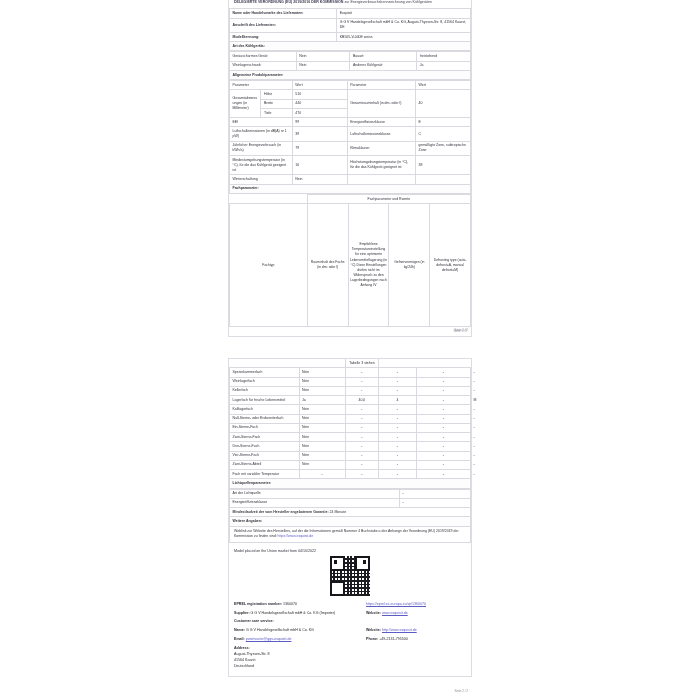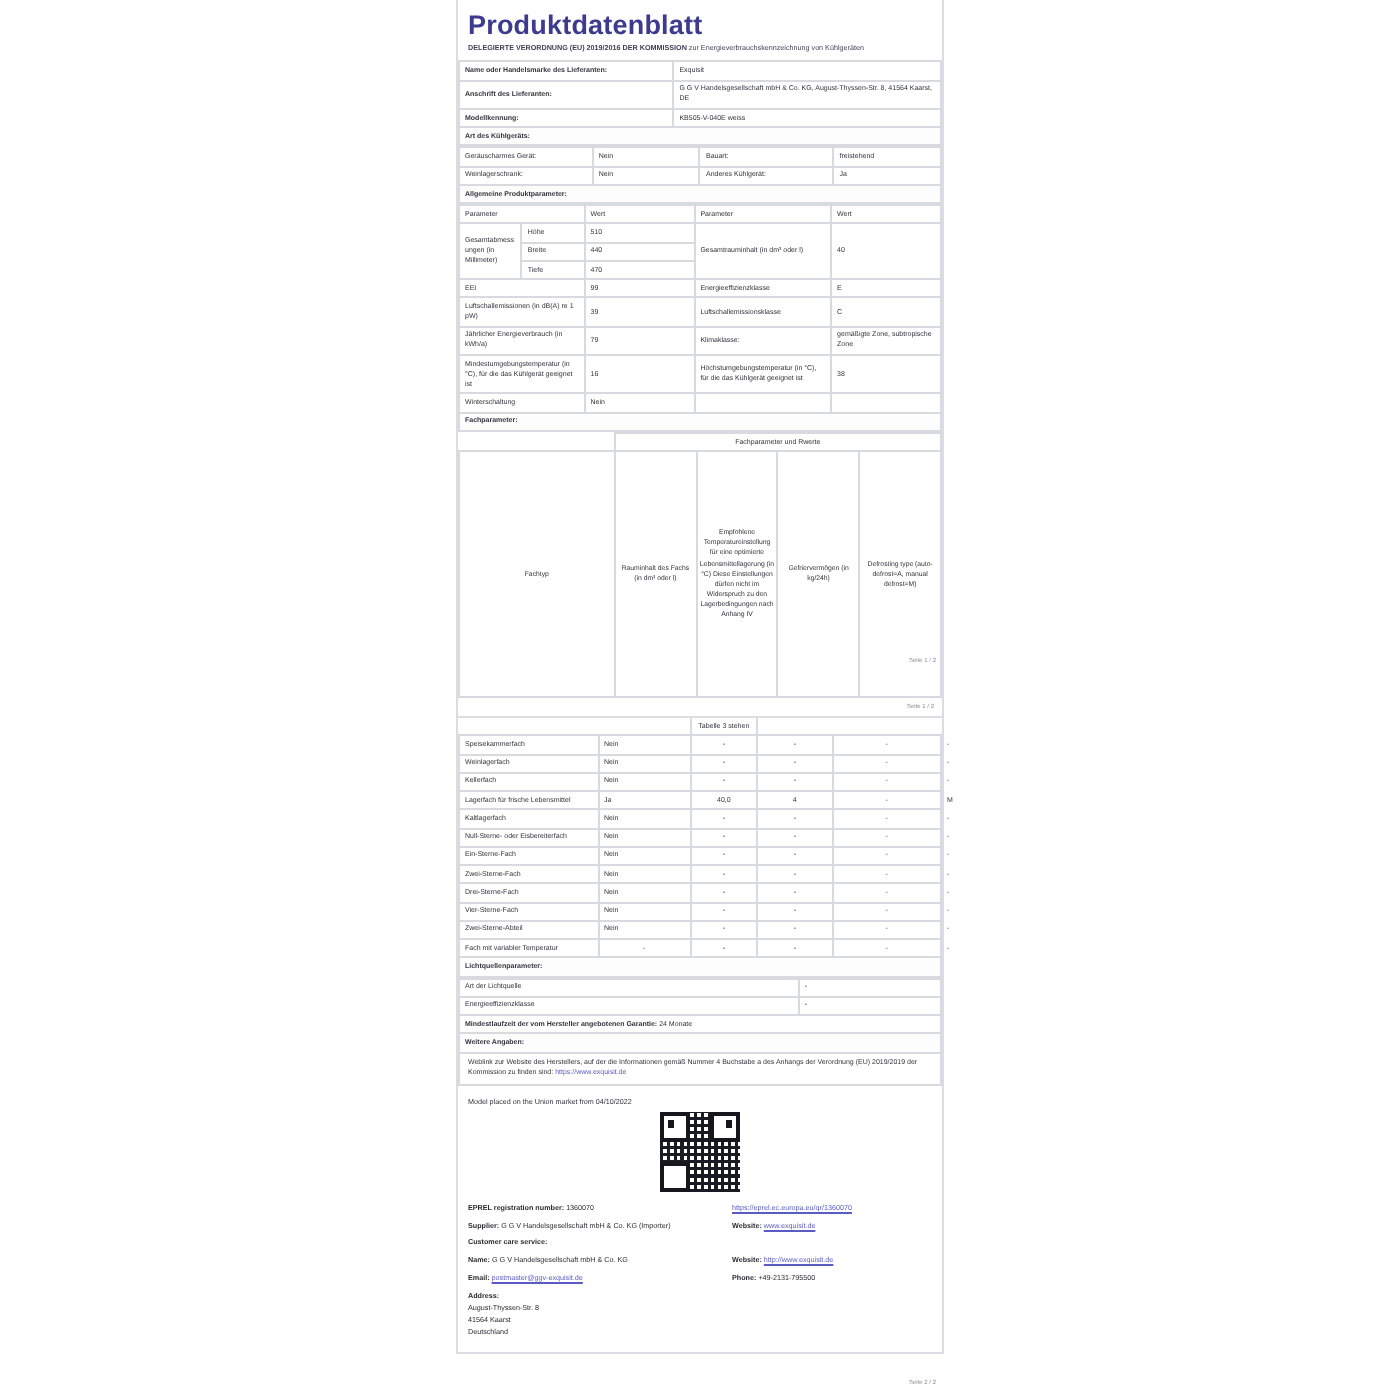--- a/index.html
+++ b/index.html
@@ -143,21 +143,20 @@
     font-size:3.5px;line-height:1.55;padding:2.5px 4px;
   }
 </style>
 </head>
 <body>
 
 <div class="page">
 
   <div class="sheet">
 
-    <h1 class="title">Produktdatenblatt</h1>
     <div class="subtitle">
       <span>DELEGIERTE VERORDNUNG (EU) 2019/2016 DER KOMMISSION</span><span class="norm"> zur Energieverbrauchskennzeichnung von Kühlgeräten</span>
     </div>
 
     <table>
       <tbody>
           <tr>
         <td class="b" style="width:42%">Name oder Handelsmarke des Lieferanten:</td>
         <td>Exquisit</td>
       </tr>

